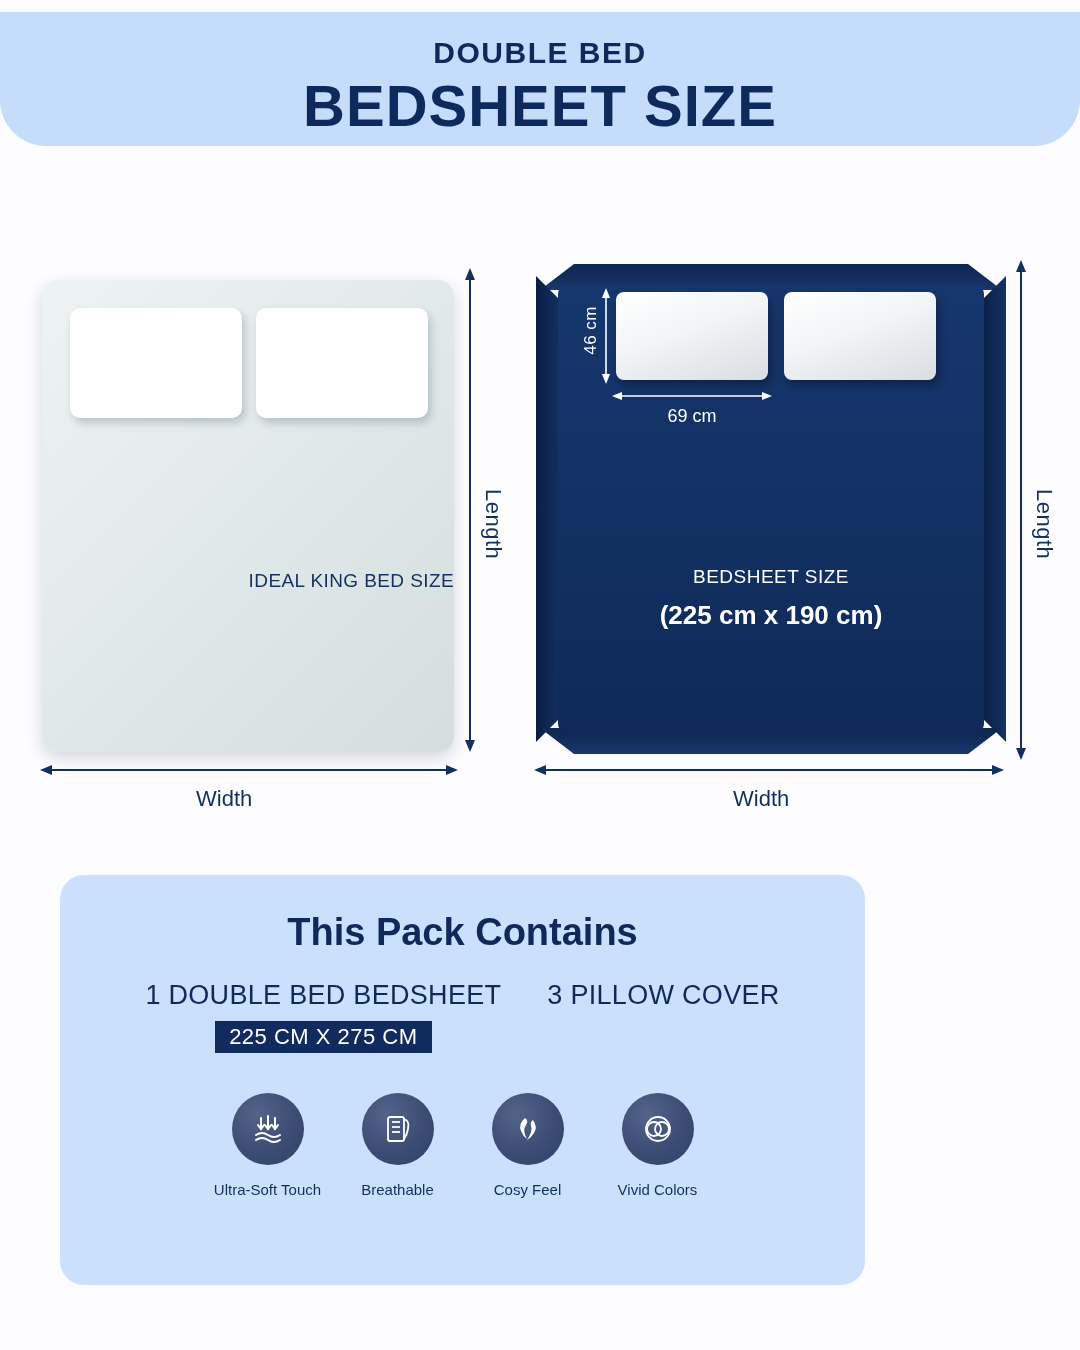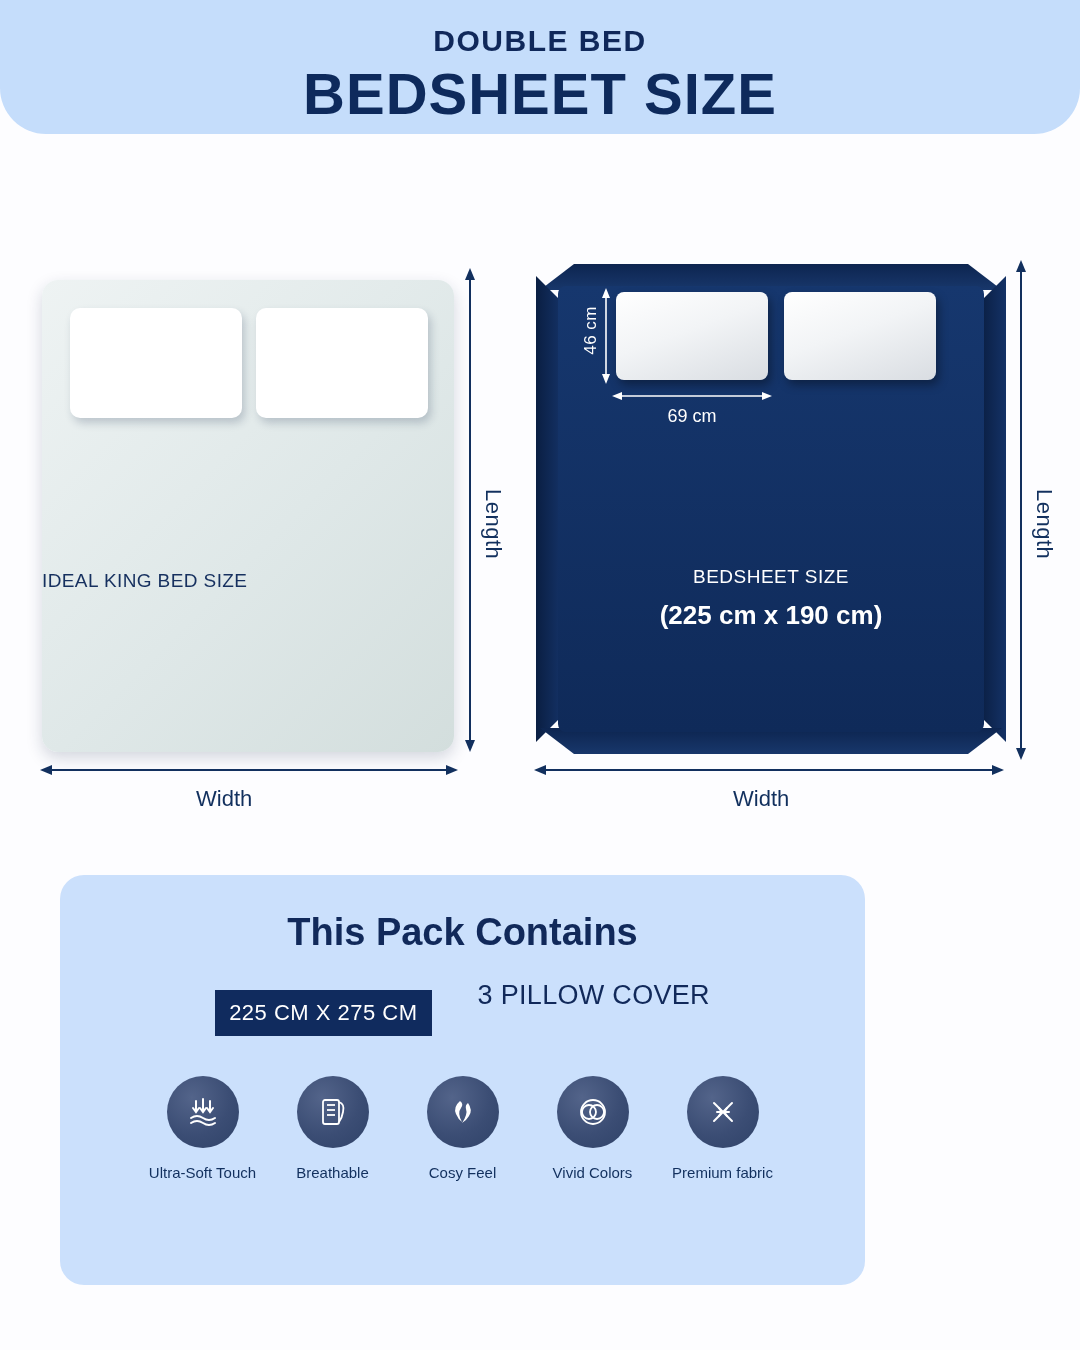--- a/index.html
+++ b/index.html
@@ -13,21 +13,21 @@
     font-family: "Liberation Sans", sans-serif;
     color: #122a54;
     position: relative;
     overflow: hidden;
   }
 
   
   .header {
     position: absolute;
     left: 0;
-    top: 0;
+    top: 12px;
     width: 1080px;
     height: 134px;
     background: #c5ddfb;
     border-bottom-left-radius: 46px;
     border-bottom-right-radius: 46px;
     text-align: center;
   }
   .header-kicker {
     margin-top: 24px;
     font-size: 30px;
@@ -72,21 +72,21 @@
     box-shadow: 3px 5px 9px rgba(30,50,80,.22);
   }
   .mattress .pillow.p1 { left: 28px; top: 28px; }
   .mattress .pillow.p2 { left: 214px; top: 28px; }
 
   .mattress-caption {
     position: absolute;
     left: 0;
     right: 0;
     top: 290px;
-    text-align: left;
+    text-align: right;
   }
   .mattress-caption .l1 {
     font-size: 19px;
     letter-spacing: .4px;
     color: #16305f;
   }
   .mattress-caption .l2 {
     margin-top: 9px;
     font-size: 25px;
     color: #13305f;
@@ -189,21 +189,21 @@
   }
   .pack-item { text-align: center; }
   .pack-item .name {
     font-size: 27px;
     color: #11295a;
     letter-spacing: .3px;
   }
   .pack-item .badge {
     display: inline-block;
     margin-top: 10px;
-    padding: 10px 14px;
+    padding: 3px 14px;
     background: #102b5e;
     color: #ffffff;
     font-size: 22px;
     letter-spacing: .5px;
   }
 
   .features {
     margin-top: 40px;
     display: flex;
     justify-content: center;
@@ -314,20 +314,21 @@
       <div class="l2">(225 cm x 190 cm)</div>
     </div>
   </div>
 </div>
 
 <div class="pack">
   <div class="pack-title">This Pack Contains</div>
 
   <div class="pack-items">
     <div class="pack-item">
+      <div class="name">1 DOUBLE BED BEDSHEET</div>
       <div class="badge">225 CM X 275 CM</div>
     </div>
     <div class="pack-item">
       <div class="name">3 PILLOW COVER</div>
     </div>
   </div>
 
   <div class="features">
 
     <div class="feature">
@@ -381,29 +382,15 @@
           <g stroke="#ffffff" stroke-width="1.8" fill="none">
             <circle cx="20" cy="20" r="12"></circle>
             <circle cx="16" cy="20" r="7"></circle>
             <circle cx="24" cy="20" r="7"></circle>
           </g>
         </svg>
       </div>
       <div class="fname">Vivid Colors</div>
     </div>
 
-    <div class="feature">
-      <div class="circle">
-        <svg width="40" height="40" viewBox="0 0 40 40">
-          <g stroke="#ffffff" stroke-width="2" fill="none" stroke-linecap="round">
-            <line x1="11" y1="11" x2="29" y2="29"></line>
-            <line x1="29" y1="11" x2="11" y2="29"></line>
-            <path d="M14 20 h12"></path>
-            <path d="M16 16 q4 4 0 8"></path>
-            <path d="M24 16 q-4 4 0 8"></path>
-          </g>
-        </svg>
-      </div>
-      <div class="fname">Premium fabric</div>
-    </div>
 
   </div>
 </div>
 
 </body></html>

